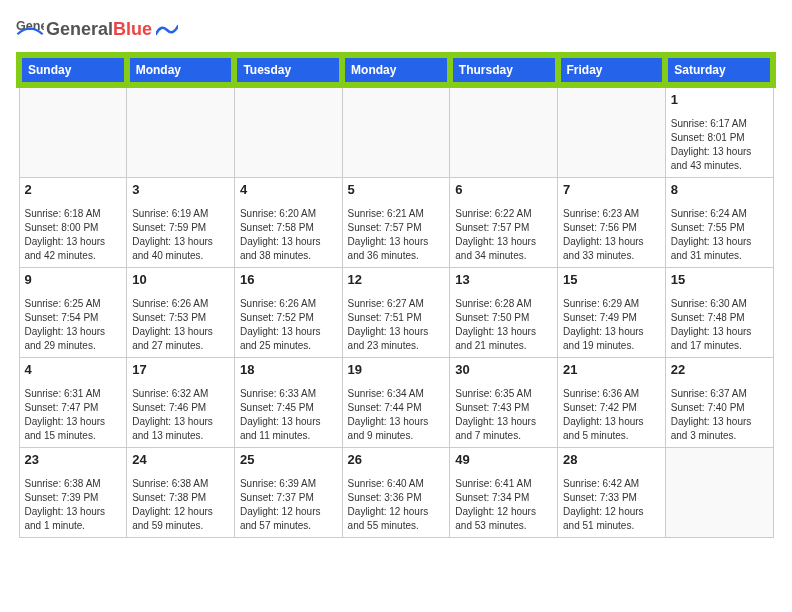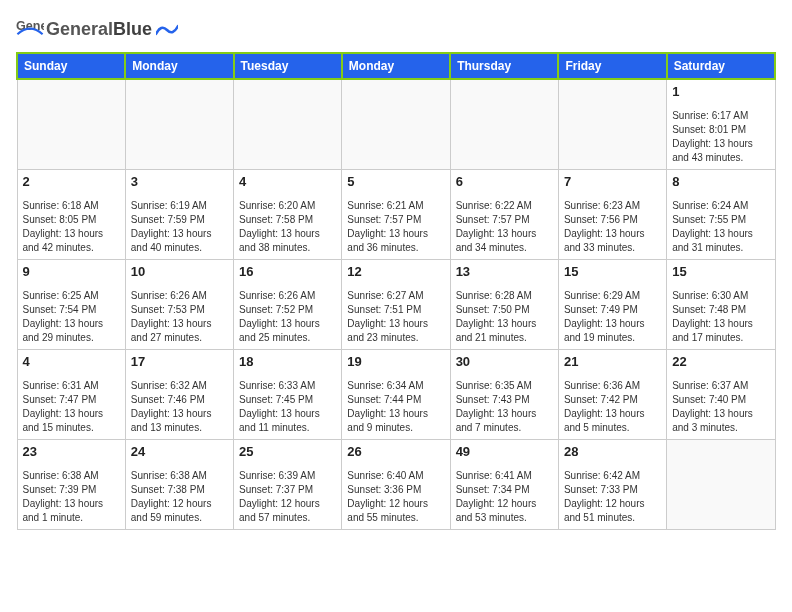--- a/index.html
+++ b/index.html
@@ -42,21 +42,21 @@
       border-collapse: collapse;
       table-layout: fixed;
     }
     .calendar th {
       background-color: #2563eb;
       color: #fff;
       font-size: 12px;
       font-weight: bold;
       padding: 5px 6px;
       text-align: left;
-      border: 2px solid #84cc16;
+      border: 6px solid #84cc16;
     }
     .calendar td {
       border: 1px solid #ccc;
       vertical-align: top;
       padding: 4px 5px;
       font-size: 10px;
       color: #333;
       height: 90px;
       background: #fff;
     }
@@ -80,21 +80,21 @@
 </head>
 <body>
 
 <div class="header-area">
   <div class="logo">
     <svg class="logo-icon" viewBox="0 0 40 40" xmlns="http://www.w3.org/2000/svg">
       <text x="0" y="20" font-size="18" font-weight="bold" fill="#555">General</text>
       <path d="M2 26 Q20 10 38 26" stroke="#2563eb" stroke-width="3" fill="none"></path>
     </svg>
     <div style="line-height:1.1">
-      <div style="font-size:18px; font-weight:bold; color:#555;">General<span style="color:#404040;">Blue</span></div>
+      <div style="font-size:18px; font-weight:bold; color:#555;">General<span style="color:#ef4444;">Blue</span></div>
     </div>
     <svg width="22" height="18" viewBox="0 0 22 18" xmlns="http://www.w3.org/2000/svg" style="margin-left:2px; margin-top:-2px;">
       <path d="M0 14 Q5 4 11 10 Q17 16 22 6" stroke="#2563eb" stroke-width="2.5" fill="none" stroke-linecap="round"></path>
     </svg>
   </div>
   <div class="title-area">
     <div class="month-title"></div>
     <div class="location"></div>
   </div>
 </div>
@@ -123,21 +123,21 @@
           <span class="day-number">1</span>
           <div class="day-info">Sunrise: 6:17 AM
 Sunset: 8:01 PM
 Daylight: 13 hours and 43 minutes.</div>
         </td>
       </tr>
       <tr>
         <td>
           <span class="day-number">2</span>
           <div class="day-info">Sunrise: 6:18 AM
-Sunset: 8:05 PM
+Sunset: 8:00 PM
 Daylight: 13 hours and 42 minutes.</div>
         </td>
         <td>
           <span class="day-number">3</span>
           <div class="day-info">Sunrise: 6:19 AM
 Sunset: 7:59 PM
 Daylight: 13 hours and 40 minutes.</div>
         </td>
         <td>
           <span class="day-number">4</span>

